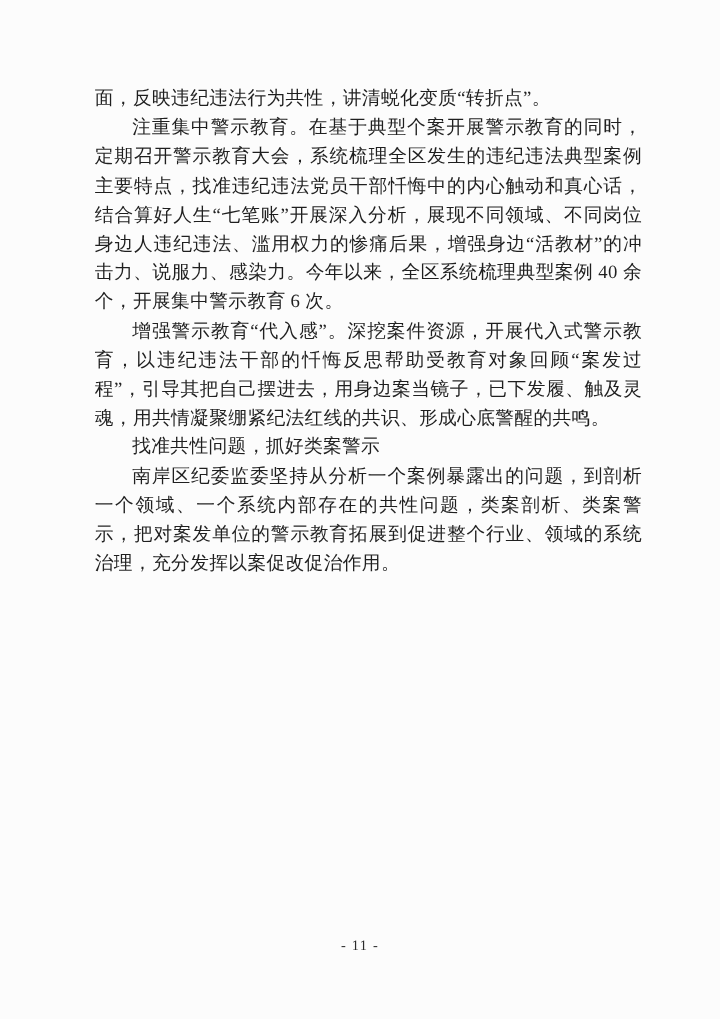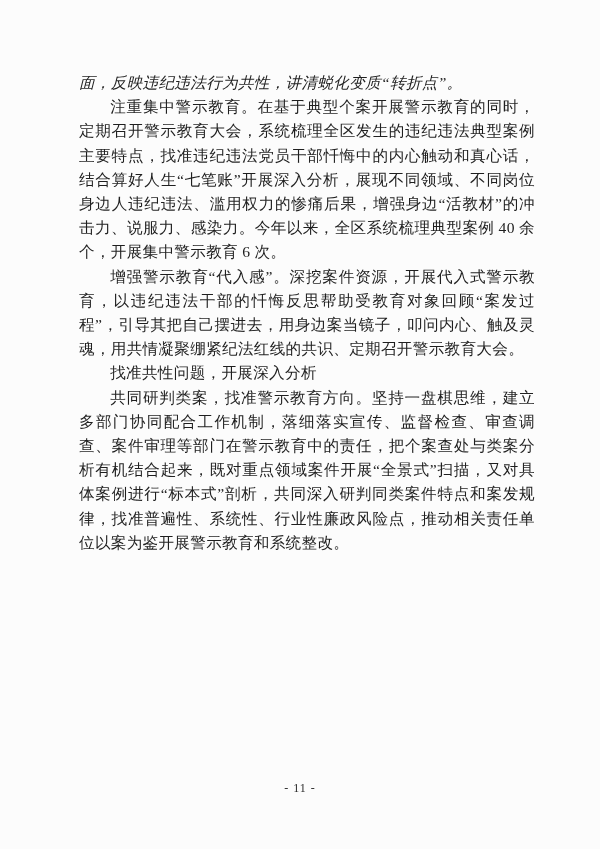--- a/index.html
+++ b/index.html
@@ -27,38 +27,37 @@
     text-align: justify;
     letter-spacing: 0.3px;
   }
   .content p {
     margin: 0;
     padding: 0;
     text-indent: 2em;
   }
   .content p.flush {
     text-indent: 0;
-    font-style: italic;
   }
   .page-footer {
     position: absolute;
     left: 0;
     top: 781px;
     width: 100%;
     text-align: center;
     font-size: 12px;
     letter-spacing: 1px;
     color: #2a2a2a;
   }
 </style>
 </head>
 <body>
 
 <div class="page">
   <div class="content">
     <p class="flush">面，反映违纪违法行为共性，讲清蜕化变质“转折点”。</p>
     <p>注重集中警示教育。在基于典型个案开展警示教育的同时，定期召开警示教育大会，系统梳理全区发生的违纪违法典型案例主要特点，找准违纪违法党员干部忏悔中的内心触动和真心话，结合算好人生“七笔账”开展深入分析，展现不同领域、不同岗位身边人违纪违法、滥用权力的惨痛后果，增强身边“活教材”的冲击力、说服力、感染力。今年以来，全区系统梳理典型案例 40 余个，开展集中警示教育 6 次。</p>
-    <p>增强警示教育“代入感”。深挖案件资源，开展代入式警示教育，以违纪违法干部的忏悔反思帮助受教育对象回顾“案发过程”，引导其把自己摆进去，用身边案当镜子，叩问内心、触及灵魂，用共情凝聚绷紧纪法红线的共识、定期召开警示教育大会。</p>
-    <p>找准共性问题，开展深入分析</p>
-    <p>共同研判类案，找准警示教育方向。坚持一盘棋思维，建立多部门协同配合工作机制，落细落实宣传、监督检查、审查调查、案件审理等部门在警示教育中的责任，把个案查处与类案分析有机结合起来，既对重点领域案件开展“全景式”扫描，又对具体案例进行“标本式”剖析，共同深入研判同类案件特点和案发规律，找准普遍性、系统性、行业性廉政风险点，推动相关责任单位以案为鉴开展警示教育和系统整改。</p>
+    <p>增强警示教育“代入感”。深挖案件资源，开展代入式警示教育，以违纪违法干部的忏悔反思帮助受教育对象回顾“案发过程”，引导其把自己摆进去，用身边案当镜子，已下发履、触及灵魂，用共情凝聚绷紧纪法红线的共识、形成心底警醒的共鸣。</p>
+    <p>找准共性问题，抓好类案警示</p>
+    <p>南岸区纪委监委坚持从分析一个案例暴露出的问题，到剖析一个领域、一个系统内部存在的共性问题，类案剖析、类案警示，把对案发单位的警示教育拓展到促进整个行业、领域的系统治理，充分发挥以案促改促治作用。</p>
   </div>
   <div class="page-footer">- 11 -</div>
 </div>
 
 </body></html>

